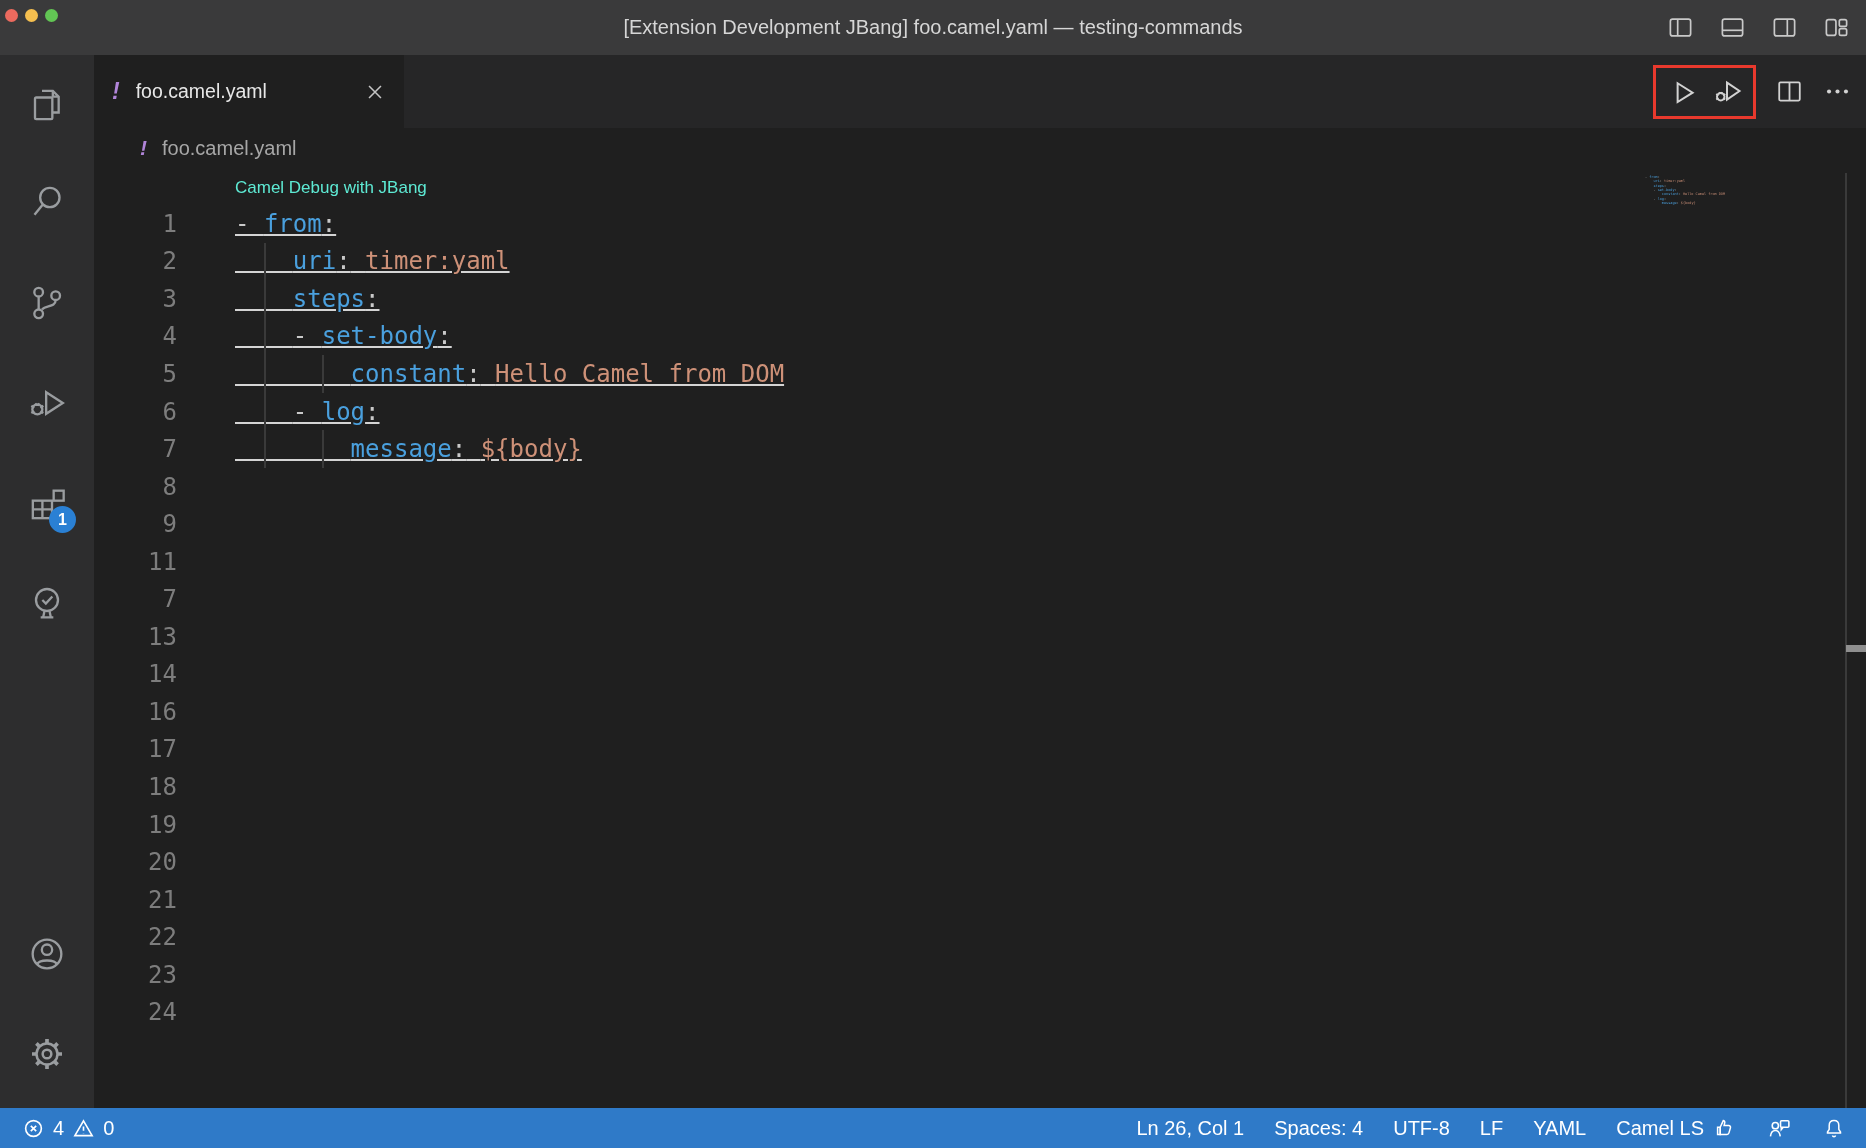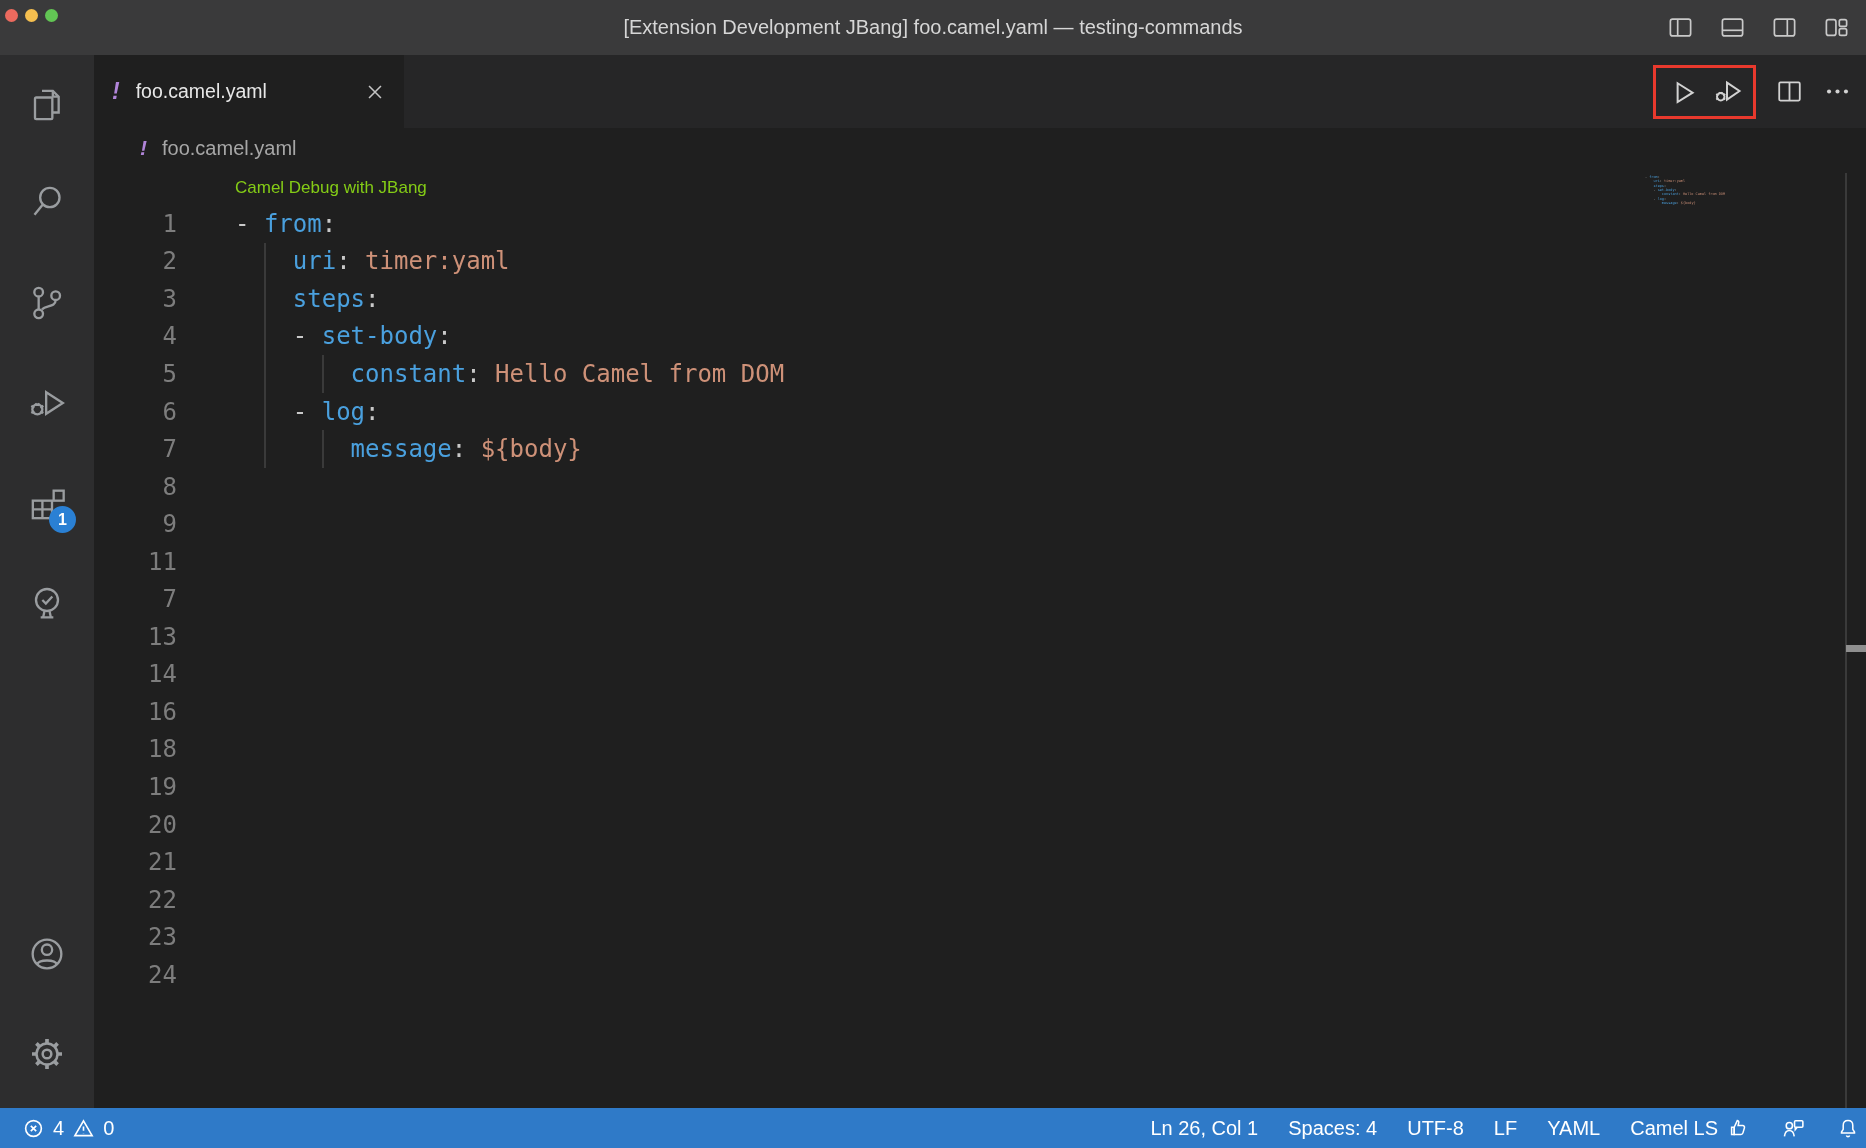--- a/index.html
+++ b/index.html
@@ -32,48 +32,48 @@
        display:flex;align-items:center;padding:0 18px;box-sizing:border-box;}
   .excl{color:var(--yaml-purple);font-weight:800;font-style:italic;font-size:23px;}
   .tab-label{color:#e8e8e8;font-size:19.5px;margin-left:16px;}
   .tab-close{margin-left:auto;color:#c4c4c4;}
   .editor-actions{position:absolute;right:14px;top:0;height:73px;display:flex;align-items:center;gap:19px;color:#d2d2d2;}
   .action-box{display:flex;align-items:center;gap:15px;padding:9px 11px;border:3px solid var(--action-highlight);}
 
   .breadcrumb{position:absolute;left:0;top:73px;height:40px;display:flex;align-items:center;padding-left:46px;}
   .bc-label{color:#a6a6a6;font-size:20px;margin-left:15px;}
 
-  .codelens{position:absolute;left:141px;top:119px;height:28px;line-height:28px;color:#84cc16;font-size:17px;}
+  .codelens{position:absolute;left:141px;top:119px;height:28px;line-height:28px;color:#5eead4;font-size:17px;}
 
   
   .code-rows{position:absolute;left:0;top:150px;right:30px;font-family:"DejaVu Sans Mono","Liberation Mono",monospace;font-size:24px;}
   .crow{height:37.55px;display:flex;align-items:center;white-space:pre;}
   .ln{display:inline-block;width:83px;text-align:right;color:var(--line-number);flex:none;}
-  .codetext{padding-left:58px;white-space:pre;color:#d4d4d4;}
+  .codetext{padding-left:58px;white-space:pre;color:#d4d4d4;text-decoration:underline;}
   .seg-key{color:var(--code-key);}
   .seg-str{color:var(--code-string);}
   .seg-punct{color:var(--code-punct);}
   .seg-ws{color:transparent;}
   .guide{position:absolute;width:2px;background:#3a3a3a;}
   #guideA{left:170px;top:187.5px;height:225.3px;}
   #guideB1{left:228px;top:300.2px;height:37.6px;}
   #guideB2{left:228px;top:375.3px;height:37.6px;}
 
   
   .minimap{position:absolute;left:1551px;top:120px;width:190px;height:120px;overflow:hidden;
            font-family:"DejaVu Sans Mono","Liberation Mono",monospace;font-size:3.5px;opacity:.92;}
   .mrow{height:4.35px;line-height:4.35px;white-space:pre;}
   .ruler-border{position:absolute;left:1751px;top:118px;width:2px;height:935px;background:#3a3a3a;}
   .ruler-mark{position:absolute;left:1752px;top:590px;right:0;height:7px;background:#8f8f8f;}
 
   
   .statusbar{position:absolute;left:0;bottom:0;width:1866px;height:40px;background:var(--status-bar-bg);
              color:#fff;font-size:20px;display:flex;align-items:center;justify-content:space-between;}
   .sb-left{display:flex;align-items:center;gap:8px;padding-left:22px;}
-  .sb-right{display:flex;align-items:center;}
+  .sb-right{display:flex;align-items:center;padding-right:14px;}
   .sb-item{display:flex;align-items:center;gap:9px;padding:0 15px;}
   .sb-icon{color:#fff;}
 </style>
 </head>
 <body>
 
 <div class="titlebar">
   <div class="traffic">
     <div class="dot red"></div>
     <div class="dot yellow"></div>
@@ -229,20 +229,21 @@
       <div class="crow"><span class="ln">5</span><span class="codetext"><span class="seg-ws">        </span><span class="seg-key">constant</span><span class="seg-punct">:</span><span class="seg-ws"> </span><span class="seg-str">Hello Camel from DOM</span></span></div>
       <div class="crow"><span class="ln">6</span><span class="codetext"><span class="seg-ws">    </span><span class="seg-punct">- </span><span class="seg-key">log</span><span class="seg-punct">:</span></span></div>
       <div class="crow"><span class="ln">7</span><span class="codetext"><span class="seg-ws">        </span><span class="seg-key">message</span><span class="seg-punct">:</span><span class="seg-ws"> </span><span class="seg-str">${body}</span></span></div>
       <div class="crow"><span class="ln">8</span><span class="codetext"></span></div>
       <div class="crow"><span class="ln">9</span><span class="codetext"></span></div>
       <div class="crow"><span class="ln">11</span><span class="codetext"></span></div>
       <div class="crow"><span class="ln">7</span><span class="codetext"></span></div>
       <div class="crow"><span class="ln">13</span><span class="codetext"></span></div>
       <div class="crow"><span class="ln">14</span><span class="codetext"></span></div>
       <div class="crow"><span class="ln">16</span><span class="codetext"></span></div>
+      <div class="crow"><span class="ln">17</span><span class="codetext"></span></div>
       <div class="crow"><span class="ln">18</span><span class="codetext"></span></div>
       <div class="crow"><span class="ln">19</span><span class="codetext"></span></div>
       <div class="crow"><span class="ln">20</span><span class="codetext"></span></div>
       <div class="crow"><span class="ln">21</span><span class="codetext"></span></div>
       <div class="crow"><span class="ln">22</span><span class="codetext"></span></div>
       <div class="crow"><span class="ln">23</span><span class="codetext"></span></div>
       <div class="crow"><span class="ln">24</span><span class="codetext"></span></div>
     </div>
   <div class="guide" id="guideA"></div>
   <div class="guide" id="guideB1"></div>

